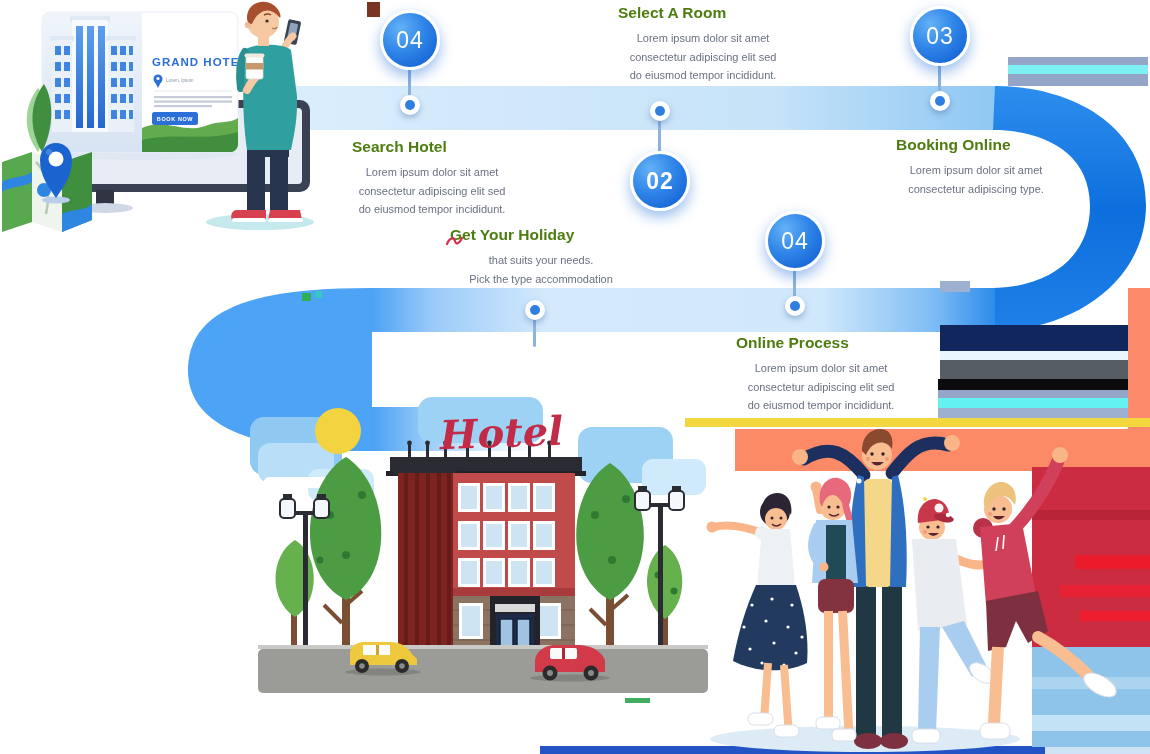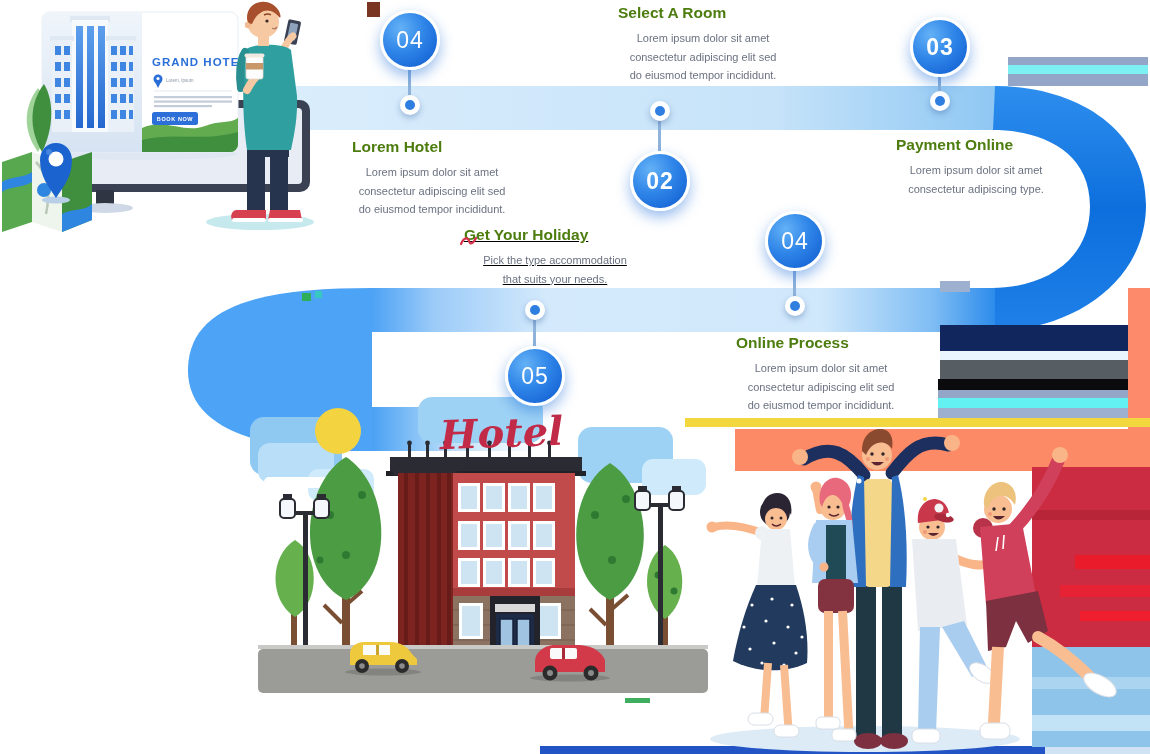--- a/index.html
+++ b/index.html
@@ -550,69 +550,66 @@
   <div class="step-dot" style="left:930px;top:91px;"></div>
   <div class="step-dot" style="left:785px;top:296px;"></div>
   <div class="step-dot" style="left:525px;top:300px;"></div>
 
   <div class="step-circle" style="left:380px;top:10px;">
       <span>04</span>
     </div>
   <div class="step-circle" style="left:630px;top:151px;font-weight:bold;">
       <span>02</span>
     </div>
-  <div class="step-circle" style="left:910px;top:17px;font-weight:bold;">
+  <div class="step-circle" style="left:910px;top:6px;">
       <span>03</span>
     </div>
   <div class="step-circle" style="left:765px;top:211px;justify-content:center;">
       <span>04</span>
     </div>
-  <div class="step-circle" style="left:505px;top:346px;">
-      <span>05</span>
-    </div>
 
   <div class="step-text" style="left:352px;top:138px;width:160px;">
-    <div class="step-heading">Lorem Hotel</div>
+    <div class="step-heading">Search Hotel</div>
     <div class="step-body">
       <div>Lorem ipsum dolor sit amet</div>
       <div>consectetur adipiscing elit sed</div>
       <div>do eiusmod tempor incididunt.</div>
     </div>
   </div>
   <div class="step-text" style="left:618px;top:4px;width:170px;">
     <div class="step-heading">Select A Room</div>
     <div class="step-body">
       <div>Lorem ipsum dolor sit amet</div>
       <div>consectetur adipiscing elit sed</div>
       <div>do eiusmod tempor incididunt.</div>
     </div>
   </div>
   <div class="step-text" style="left:896px;top:136px;width:160px;">
-    <div class="step-heading">Payment Online</div>
+    <div class="step-heading">Booking Online</div>
     <div class="step-body">
       <div>Lorem ipsum dolor sit amet</div>
       <div>consectetur adipiscing type.</div>
     </div>
   </div>
   <div class="step-text" style="left:736px;top:334px;width:170px;">
     <div class="step-heading">Online Process</div>
     <div class="step-body">
       <div>Lorem ipsum dolor sit amet</div>
       <div>consectetur adipiscing elit sed</div>
       <div>do eiusmod tempor incididunt.</div>
     </div>
   </div>
-  <div class="step-text" style="left:460px;top:226px;width:190px;text-decoration:underline;">
+  <div class="step-text" style="left:446px;top:226px;width:190px;">
     <div class="step-heading">
       <span class="heading-mark">
         <svg width="17" height="11" viewBox="0 0 17 11">
             <path d="M1,9 C4,2 8,2 9,6 C10,10 13,9 16,3" stroke="#d6304a" stroke-width="2.2" fill="none" stroke-linecap="round"></path>
           </svg>
       </span>
       <span>Get Your Holiday</span>
     </div>
     <div class="step-body">
+      <div>that suits your needs.</div>
       <div>Pick the type accommodation</div>
-      <div>that suits your needs.</div>
     </div>
   </div>
 
 </div>
 
 </body></html>

